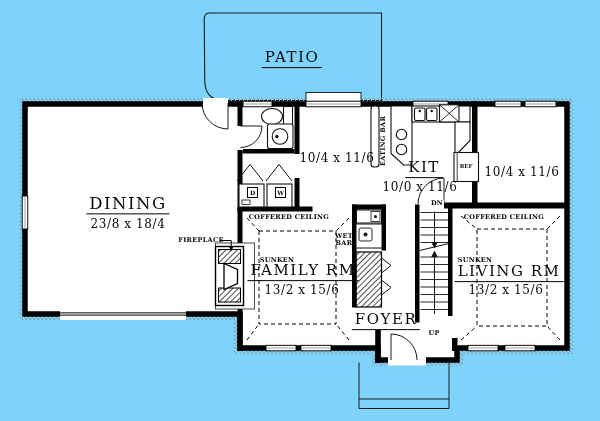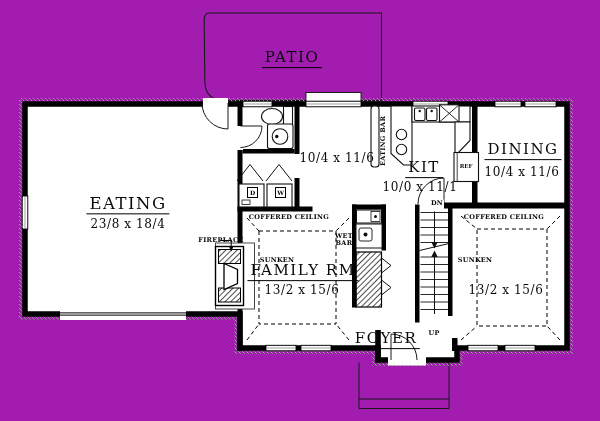--- a/index.html
+++ b/index.html
@@ -1,16 +1,16 @@
 <!DOCTYPE html>
 <html><head>
 <meta charset="utf-8">
 <style>
   html,body{margin:0;padding:0;background:#fff;}
-  .plan{position:relative;width:600px;height:421px;background:#a21caf;overflow:hidden;
+  .plan{position:relative;width:600px;height:421px;background:#7dd3fc;overflow:hidden;
         font-family:"DejaVu Serif",serif;}
   .plan svg{position:absolute;left:0;top:0;}
   .lbl{position:absolute;transform:translate(-50%,-50%);color:#0a0a0a;
        white-space:nowrap;text-align:center;line-height:1.05;}
   .rm{font-size:15px;letter-spacing:1.5px;}
   .rm span{display:inline-block;border-bottom:1.6px solid #000;padding:0 3px 1px;}
   .big{font-size:16.5px;}
   .dims{font-size:12px;letter-spacing:0.6px;}
   .sm{font-size:6.5px;font-weight:bold;letter-spacing:0.3px;}
   .tiny{font-size:5.5px;font-weight:bold;}
@@ -212,43 +212,43 @@
     <path d="M247,218L259,231M349,218L336,231M247,340L259,324M349,340L336,324"></path>
   </g>
   <g stroke="#000" stroke-width="1" stroke-dasharray="4 3" fill="none">
     <rect x="477" y="229" width="70" height="97"></rect>
     <path d="M461,216L477,229M560,216L547,229M461,340L477,326M560,340L547,326"></path>
   </g>
 </svg>
 
 <div class="lbl rm" style="left:292px;top:59px;"><span>PATIO</span></div>
 
-<div class="lbl rm big" style="left:128px;top:205px;"><span>EATING</span></div>
+<div class="lbl rm big" style="left:128px;top:205px;"><span>DINING</span></div>
 <div class="lbl dims" style="left:128px;top:224px;">23/8 x 18/4</div>
 
 <div class="lbl dims" style="left:337px;top:158px;">10/4 x 11/6</div>
 
 <div class="lbl rm" style="left:424px;top:169px;"><span>KIT</span></div>
-<div class="lbl dims" style="left:420px;top:187px;">10/0 x 11/1</div>
-
-<div class="lbl rm" style="left:523px;top:151px;"><span>DINING</span></div>
+<div class="lbl dims" style="left:420px;top:187px;">10/0 x 11/6</div>
+
 <div class="lbl dims" style="left:522px;top:172px;">10/4 x 11/6</div>
 
 <div class="lbl sm" style="left:289px;top:217px;">COFFERED CEILING</div>
 <div class="lbl sm" style="left:277px;top:260px;">SUNKEN</div>
 <div class="lbl rm" style="left:303px;top:272px;text-align:center;"><span>FAMILY RM</span></div>
 <div class="lbl dims" style="left:302px;top:290px;">13/2 x 15/6</div>
 
 <div class="lbl sm" style="left:504px;top:217px;">COFFERED CEILING</div>
 <div class="lbl sm" style="left:475px;top:260px;">SUNKEN</div>
+<div class="lbl rm" style="left:509px;top:273px;"><span>LIVING RM</span></div>
 <div class="lbl dims" style="left:506px;top:290px;">13/2 x 15/6</div>
 
-<div class="lbl rm" style="left:386px;top:340px;text-align:center;"><span>FOYER</span></div>
-
-<div class="lbl sm" style="left:201px;top:240px;margin-left:20px;">FIREPLACE</div>
+<div class="lbl rm" style="left:386px;top:321px;text-align:center;"><span>FOYER</span></div>
+
+<div class="lbl sm" style="left:201px;top:240px;">FIREPLACE</div>
 <div class="lbl sm wrap" style="left:344px;top:240px;">WET BAR</div>
 <div class="lbl sm vert" style="left:383px;top:141px;">EATING BAR</div>
 <div class="lbl tiny" style="left:466px;top:167px;">REF</div>
 <div class="lbl sm whitebg" style="left:437px;top:203px;">DN</div>
 <div class="lbl sm" style="left:434px;top:321px;margin-top:12px;">UP</div>
 
 <div class="appl" style="left:247px;top:187px;">D</div>
 <div class="appl" style="left:275px;top:187px;">W</div>
 
 </div>

